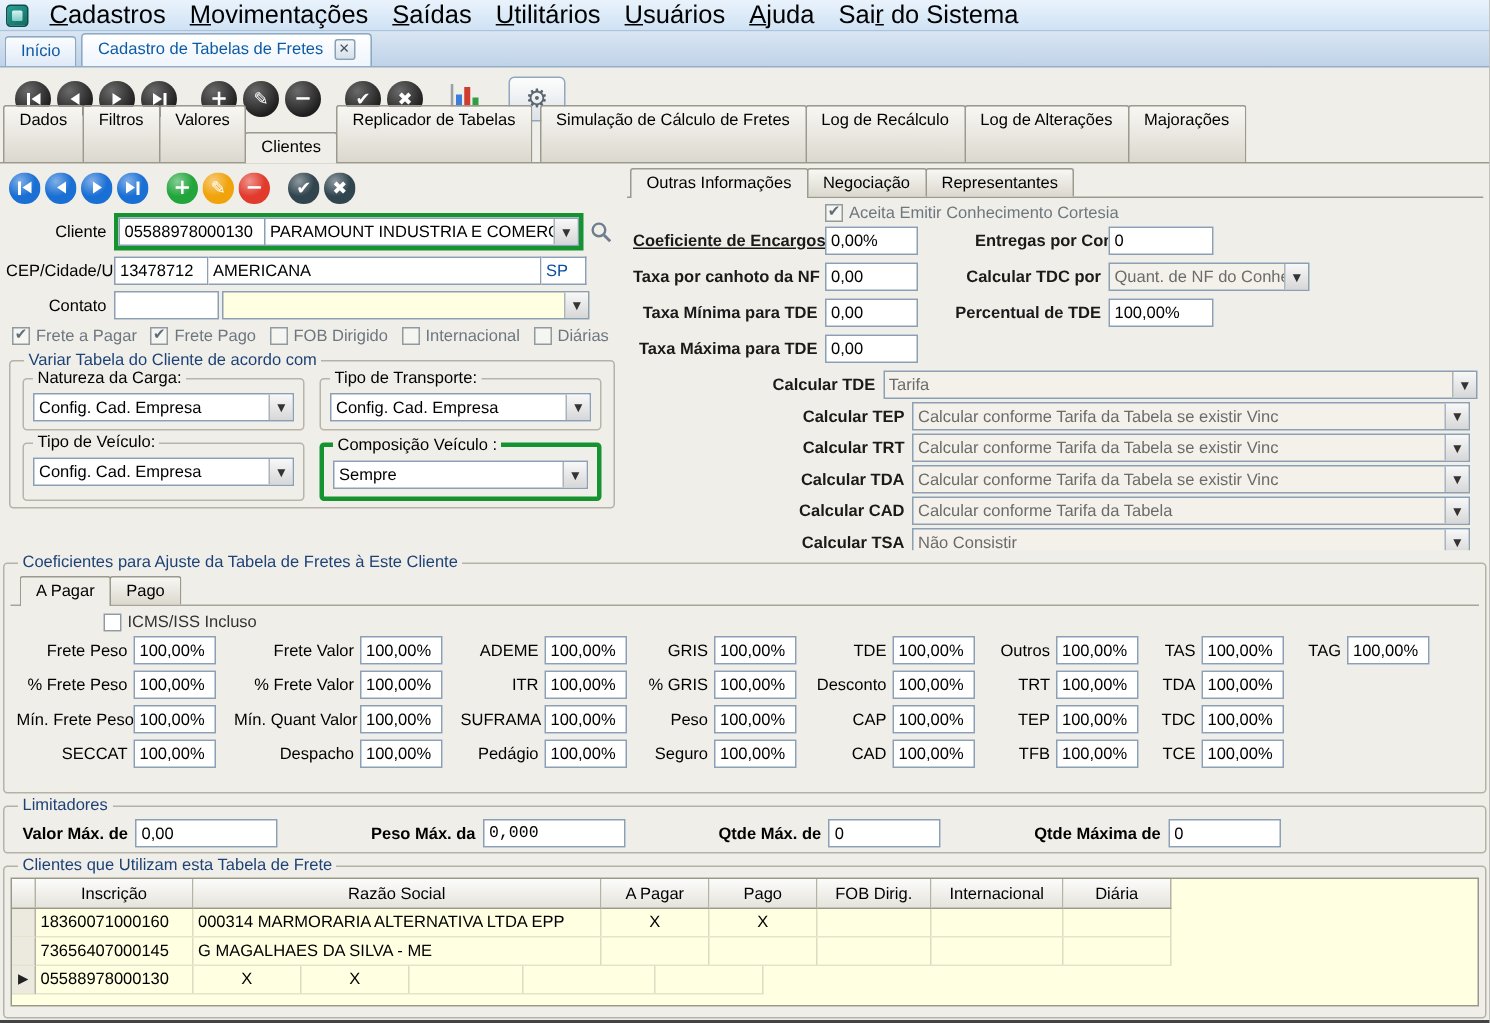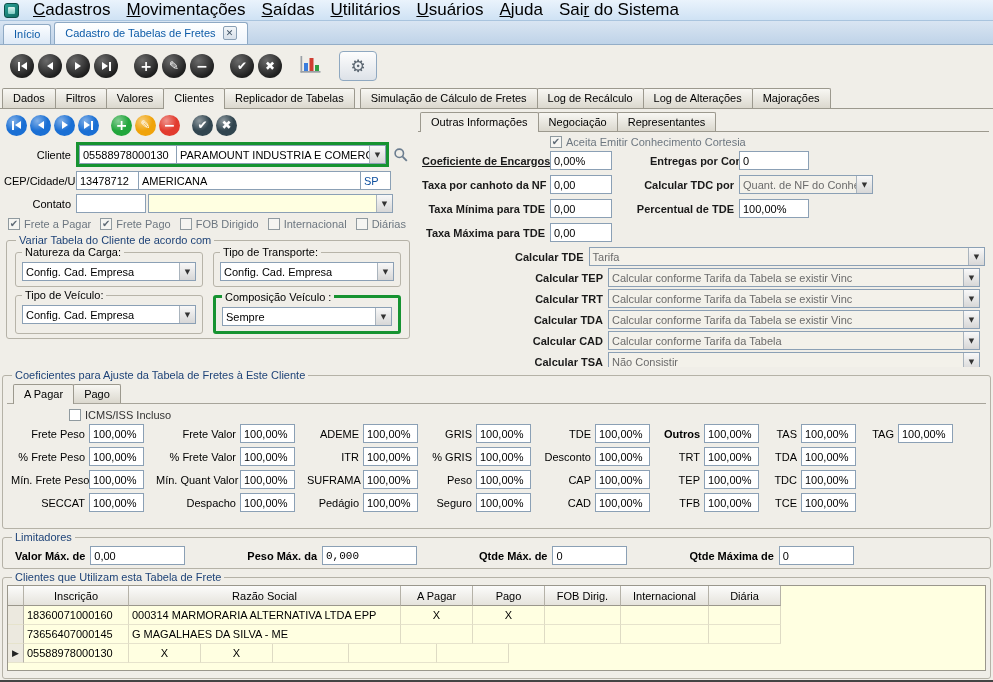--- a/index.html
+++ b/index.html
@@ -29,21 +29,21 @@
   .nav-ico{display:flex;align-items:center;gap:1px}
   .tri-r{width:0;height:0;border-top:4px solid transparent;border-bottom:4px solid transparent;border-left:6px solid #fff}
   .tri-l{width:0;height:0;border-top:4px solid transparent;border-bottom:4px solid transparent;border-right:6px solid #fff}
   .bar-v{width:2px;height:9px;background:#fff}
   .tb-chart{border:none;background:none;cursor:pointer;display:flex;align-items:center;padding:0}
   .tb-settings{width:38px;height:30px;border:1px solid #8fa8c0;border-radius:4px;background:linear-gradient(#fdfdfd,#dde2e8);display:flex;align-items:center;justify-content:center;cursor:pointer}
   .gear-glyph{font-family:"DejaVu Sans",sans-serif;font-size:17px;color:#5a6570;line-height:1}
 
   
   .maintabs{display:flex;align-items:flex-end;height:22px;padding:0 2px;border-bottom:1px solid #9c998e}
-  .mtab{padding:3px 10px 4px 10px;border:1px solid #9c998e;border-bottom:none;border-radius:2px 2px 0 0;background:linear-gradient(#f8f7f3,#dbd8ce);margin-right:-1px;cursor:pointer;white-space:nowrap}
+  .mtab{padding:3px 10px 22px 10px;border:1px solid #9c998e;border-bottom:none;border-radius:2px 2px 0 0;background:linear-gradient(#f8f7f3,#dbd8ce);margin-right:-1px;cursor:pointer;white-space:nowrap}
   .mtab.active{background:#f0eee8;margin-bottom:-1px;padding-bottom:5px}
   .maintabs .mtab:nth-child(6){margin-left:6px}
   .subtabs{display:flex;align-items:flex-end;height:21px;border-bottom:1px solid #9c998e;padding:0 2px}
   .stab{padding:3px 10px 3px 10px;border:1px solid #9c998e;border-bottom:none;border-radius:2px 2px 0 0;background:linear-gradient(#f8f7f3,#dbd8ce);margin-right:-1px;cursor:pointer;white-space:nowrap}
   .stab.active{background:#f0eee8;margin-bottom:-1px;padding-bottom:4px}
 
   
   .content{display:flex;height:258px;padding:2px 4px 0 4px;gap:6px;overflow:hidden}
   .left-panel{width:408px;flex:none}
   .right-panel{flex:1;min-width:0;overflow:hidden}
@@ -479,21 +479,21 @@
           </span>
           <span class="coef-cell">
             <span class="coef-label" style="width: 46px;">GRIS</span>
             <input class="inp coef-inp" value="100,00%" style="">
           </span>
           <span class="coef-cell">
             <span class="coef-label" style="width: 52px;">TDE</span>
             <input class="inp coef-inp" value="100,00%" style="">
           </span>
           <span class="coef-cell">
-            <span class="coef-label" style="width: 42px; font-weight: bold;">Outros</span>
+            <span class="coef-label" style="width: 42px;">Outros</span>
             <input class="inp coef-inp" value="100,00%" style="">
           </span>
           <span class="coef-cell">
             <span class="coef-label" style="width: 30px;">TAS</span>
             <input class="inp coef-inp" value="100,00%" style="">
           </span>
           <span class="coef-cell">
             <span class="coef-label" style="width: 30px;">TAG</span>
             <input class="inp coef-inp" value="100,00%" style="">
           </span>

